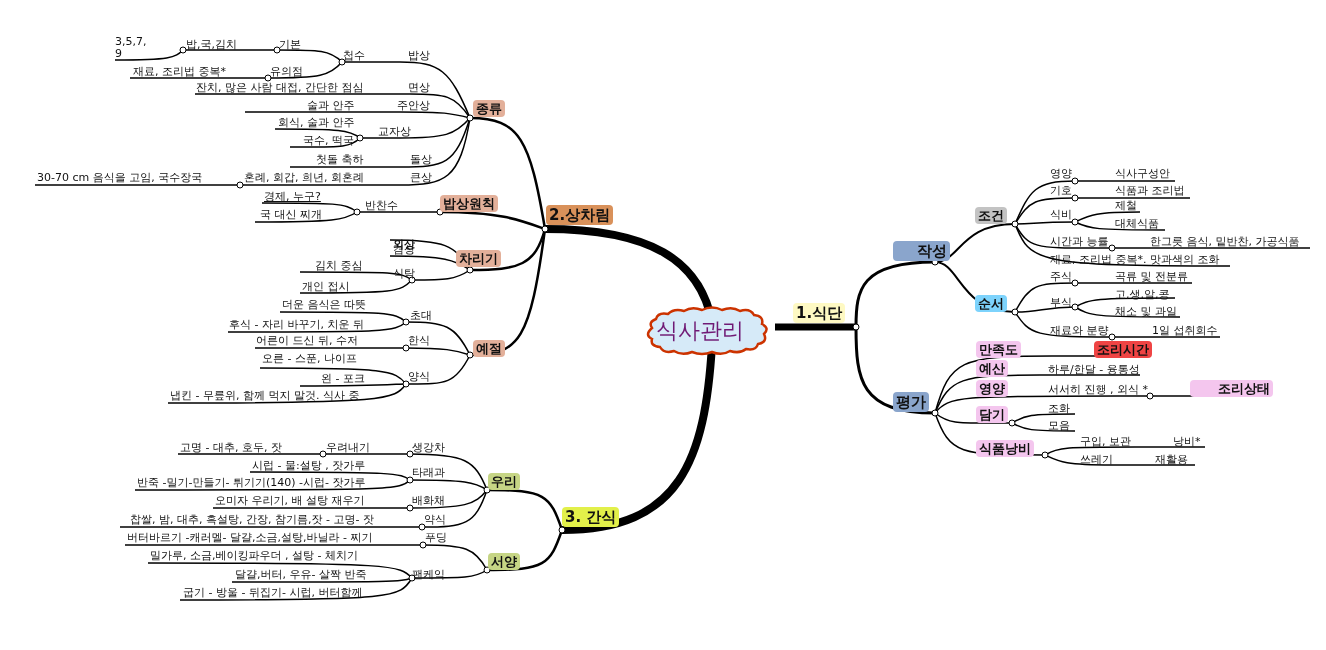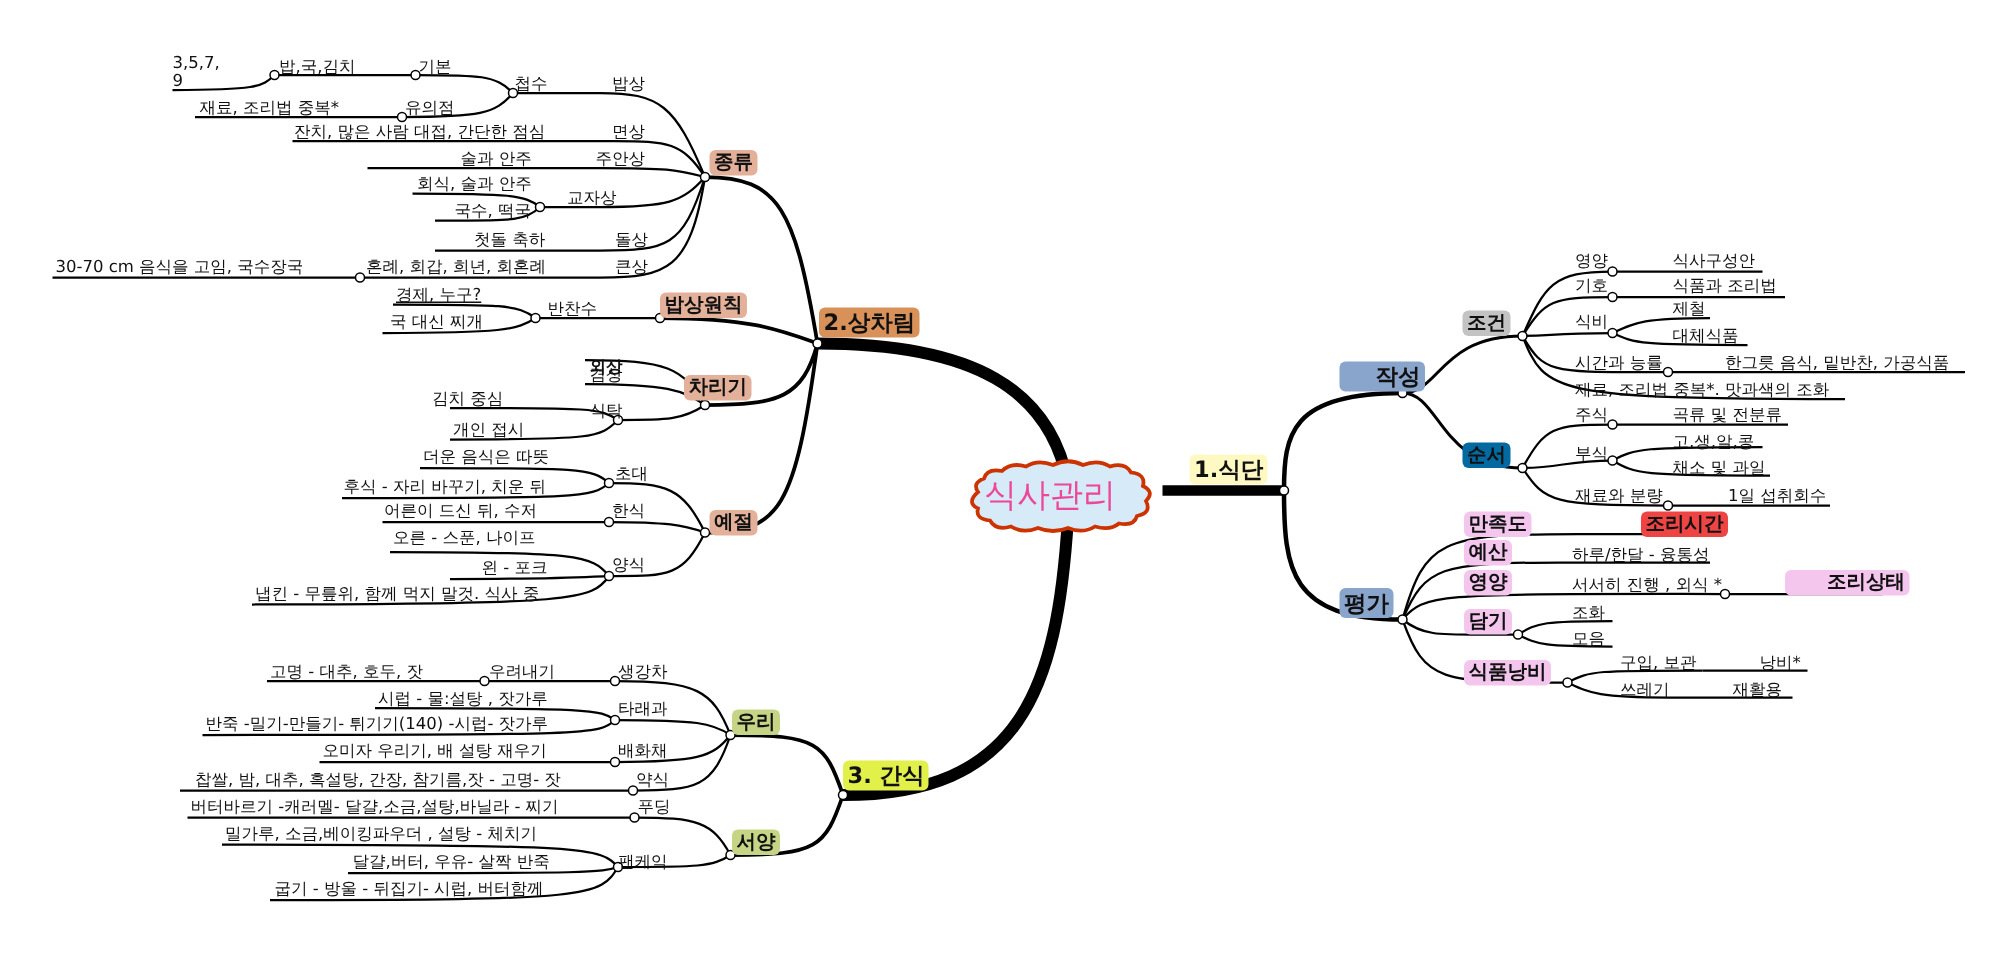--- a/index.html
+++ b/index.html
@@ -3,21 +3,21 @@
 <meta charset="utf-8">
 <style>
   html, body { margin:0; padding:0; background:#ffffff; }
   body { width:1326px; height:650px; position:relative; overflow:hidden;
          font-family:"DejaVu Sans", sans-serif; }
   #map { position:absolute; left:0; top:0; width:1326px; height:650px; }
   .lbl { position:absolute; font-size:11px; line-height:13px; color:#111; white-space:nowrap; }
   .badge { position:absolute; font-weight:bold; white-space:nowrap; border-radius:4px; padding:0 3px; color:#111; }
   .b1 { font-size:15px; line-height:20px; }
   .b2 { font-size:13px; line-height:17px; }
-  .central { position:absolute; font-size:22px; line-height:28px; color:#ec4899; white-space:nowrap; }
+  .central { position:absolute; font-size:22px; line-height:28px; color:#701a75; white-space:nowrap; }
 </style>
 </head>
 <body>
 
 <svg id="map" viewBox="0 0 1326 650" xmlns="http://www.w3.org/2000/svg">
   <g fill="none" stroke="#000">
 
     <path d="M545,229 C650,229 700,260 712,322" stroke-width="8"></path>
     <path d="M712,345 C705,460 680,530 562,530" stroke-width="8"></path>
     <path d="M775,327 L856,327" stroke-width="7"></path>
@@ -181,21 +181,21 @@
 
 <div class="central" style="left:656px;top:317px;">식사관리</div>
 
 <div class="badge b1" style="left:793px;top:303px;background:#fef9c3;">1.식단</div>
 <div class="badge b1" style="left:546px;top:205px;background:#d9915a;">2.상차림</div>
 <div class="badge b1" style="left:562px;top:507px;background:#e2f04a;">3. 간식</div>
 
 <div class="badge b1" style="left:893px;top:241px;background:#8aa5cc;padding-left:24px;">작성</div>
 <div class="badge b1" style="left:893px;top:392px;background:#8aa5cc;">평가</div>
 <div class="badge b2" style="left:975px;top:207px;background:#c3c3c3;">조건</div>
-<div class="badge b2" style="left:975px;top:295px;background:#0369a1;">순서</div>
+<div class="badge b2" style="left:975px;top:295px;background:#7dd3fc;">순서</div>
 
 <div class="lbl" style="left:1050px;top:167px;">영양</div>
 <div class="lbl" style="left:1115px;top:167px;">식사구성안</div>
 <div class="lbl" style="left:1050px;top:184px;">기호</div>
 <div class="lbl" style="left:1115px;top:184px;">식품과 조리법</div>
 <div class="lbl" style="left:1050px;top:208px;">식비</div>
 <div class="lbl" style="left:1115px;top:199px;">제철</div>
 <div class="lbl" style="left:1115px;top:217px;">대체식품</div>
 <div class="lbl" style="left:1050px;top:235px;">시간과 능률</div>
 <div class="lbl" style="left:1150px;top:235px;">한그릇 음식, 밑반찬, 가공식품</div>
@@ -248,21 +248,21 @@
 
 <div class="badge b2" style="left:440px;top:195px;background:#e3b09a;">밥상원칙</div>
 <div class="lbl" style="left:365px;top:199px;">반찬수</div>
 <div class="lbl" style="left:264px;top:190px;text-decoration:underline;">경제, 누구?</div>
 <div class="lbl" style="left:260px;top:208px;">국 대신 찌개</div>
 
 <div class="badge b2" style="left:456px;top:250px;background:#e3b09a;">차리기</div>
 <div class="lbl" style="left:393px;top:238px;font-weight:bold;">외상</div>
 <div class="lbl" style="left:393px;top:243px;">겸상</div>
 <div class="lbl" style="left:393px;top:267px;">식탁</div>
-<div class="lbl" style="left:288px;top:259px;text-align:right;">김치 중심</div>
+<div class="lbl" style="left:315px;top:259px;text-align:right;">김치 중심</div>
 <div class="lbl" style="left:302px;top:280px;">개인 접시</div>
 
 <div class="badge b2" style="left:473px;top:340px;background:#e3b09a;">예절</div>
 <div class="lbl" style="left:410px;top:309px;">초대</div>
 <div class="lbl" style="left:282px;top:298px;">더운 음식은 따뜻</div>
 <div class="lbl" style="left:229px;top:318px;">후식 - 자리 바꾸기, 치운 뒤</div>
 <div class="lbl" style="left:408px;top:334px;">한식</div>
 <div class="lbl" style="left:256px;top:334px;">어른이 드신 뒤,    수저</div>
 <div class="lbl" style="left:408px;top:370px;">양식</div>
 <div class="lbl" style="left:262px;top:352px;">오른  - 스푼,  나이프</div>

